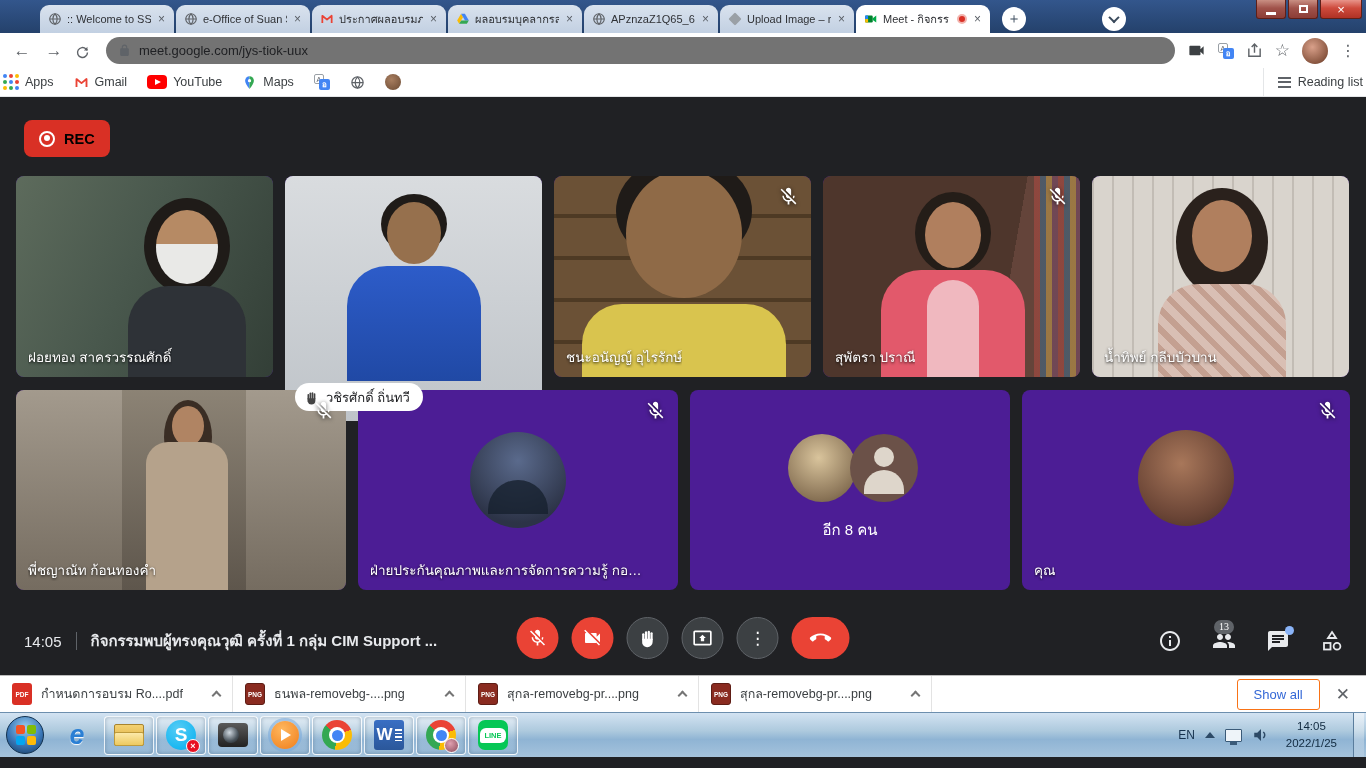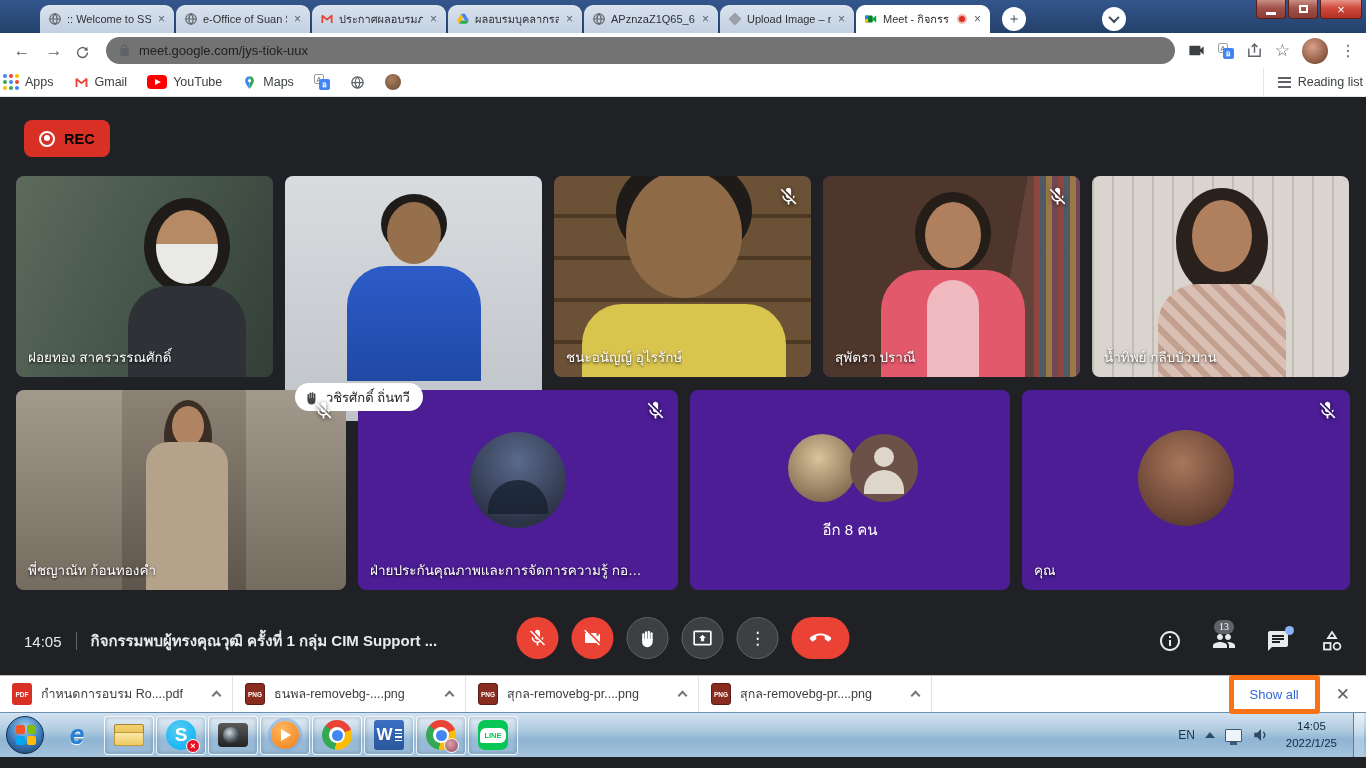--- a/index.html
+++ b/index.html
@@ -161,21 +161,21 @@
   .dl-item{width:233px;height:100%;display:flex;align-items:center;gap:9px;padding:0 12px;
     border-right:1px solid #e3e3e3;font-size:12.5px;color:#3c4043;}
   .dl-name{flex:1;white-space:nowrap;overflow:hidden;text-overflow:clip;}
   .fic{width:20px;height:22px;border-radius:3px;color:#fff;font-size:6.5px;font-weight:bold;
     display:flex;align-items:center;justify-content:center;flex:0 0 auto;}
   .fic.pdf{background:#d93025;}
   .fic.png{background:#8a2b20;border:1px solid #5e1d15;}
   .chv-up{width:7px;height:7px;border-top:2px solid #757575;border-right:2px solid #757575;
     transform:rotate(-45deg);margin-top:3px;flex:0 0 auto;}
   .dl-spacer{flex:1;}
-  .show-all{border:5px solid #f97316;border-radius:3px;background:#fff;color:#3367d6;
+  .show-all{border:1px solid #f97316;border-radius:3px;background:#fff;color:#3367d6;
     font-size:13px;padding:7px 16px;margin-right:16px;}
   .dl-close{color:#5f6368;font-size:17px;margin-right:16px;}
 
   
   .taskbar{height:45px;background:linear-gradient(#d3e3f2,#aecade 40%,#8fb4d4 60%,#a5c3dc);
     border-top:1px solid #6d8fae;display:flex;align-items:center;padding-left:6px;}
   .orb{width:38px;height:38px;border-radius:50%;margin-right:8px;position:relative;flex:0 0 auto;
     background:radial-gradient(circle at 50% 30%,#9cd0f0,#3a77b8 55%,#17395e);border:1px solid #10304f;}
   .orb .pane{position:absolute;width:9px;height:9px;border-radius:2px;}
   .tb-app{width:50px;height:39px;border-radius:4px;display:flex;align-items:center;justify-content:center;

